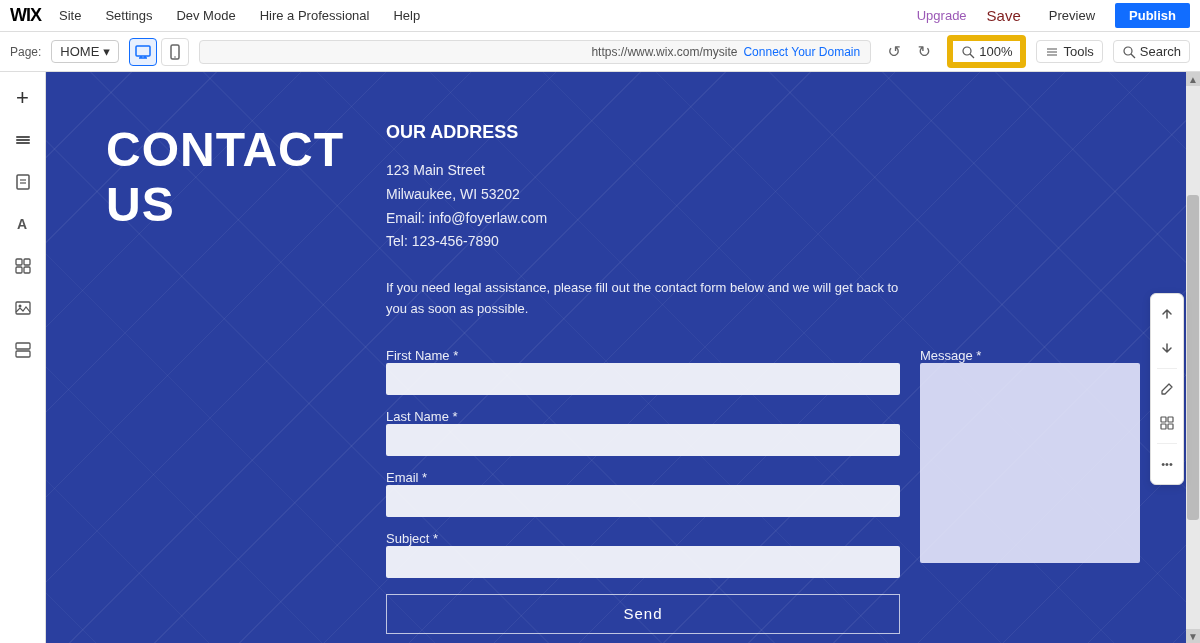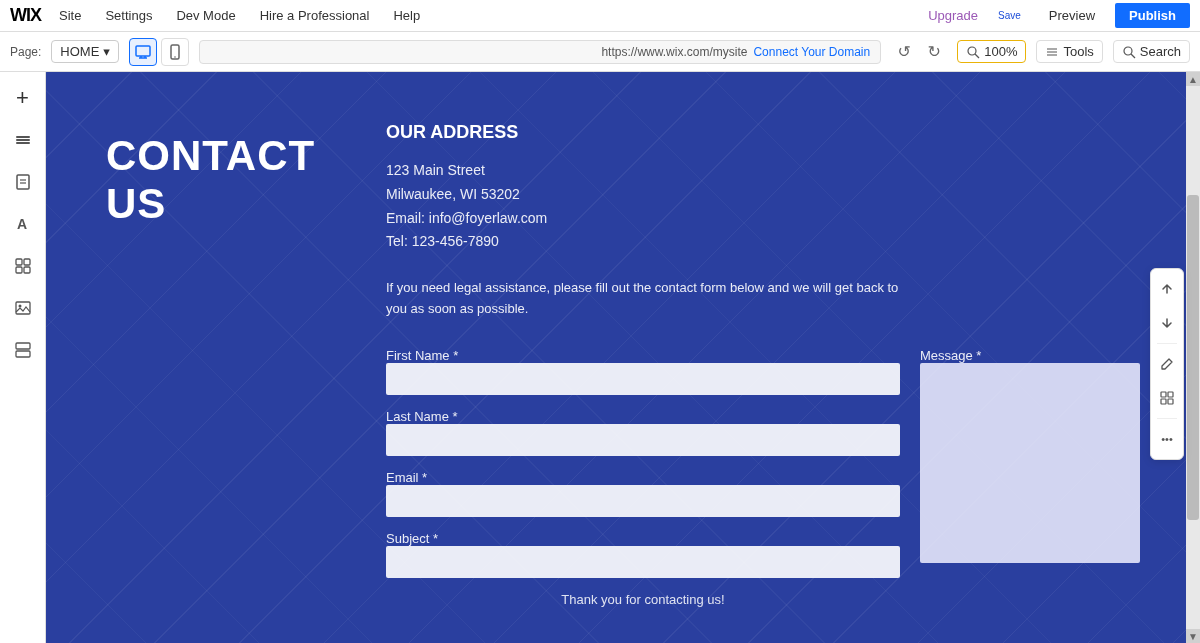--- a/index.html
+++ b/index.html
@@ -8,21 +8,21 @@
     
     #topbar {
       display: flex; align-items: center; height: 32px;
       background: #fff; border-bottom: 1px solid #ddd;
       padding: 0 10px; gap: 12px; position: relative; z-index: 100;
     }
     #topbar .wix-logo { font-weight: 900; font-size: 18px; color: #000; letter-spacing: -1px; }
     #topbar .nav-item { font-size: 13px; color: #333; cursor: pointer; padding: 4px 6px; }
     #topbar .spacer { flex: 1; }
     #topbar .upgrade-btn { color: #9b59b6; font-size: 13px; cursor: pointer; font-weight: 500; }
-    #topbar .save-btn { font-size: 10px; color: #1d4ed8; cursor: pointer; padding: 4px 8px; }
+    #topbar .save-btn { font-size: 15px; color: #7f1d1d; cursor: pointer; padding: 4px 8px; }
     #topbar .preview-btn { font-size: 13px; color: #333; cursor: pointer; padding: 4px 8px; text-align: center; }
     #topbar .publish-btn {
       background: #116dff; color: #fff; border: none; border-radius: 2px;
       font-size: 13px; padding: 5px 14px; cursor: pointer; font-weight: 600;
     }
 
     
     #addrbar {
       display: flex; align-items: center; height: 40px;
       background: #fff; border-bottom: 1px solid #ddd;
@@ -36,21 +36,21 @@
     .device-btns { display: flex; gap: 4px; }
     .device-btn { width: 28px; height: 28px; border: 1px solid #ddd; border-radius: 4px; display: flex; align-items: center; justify-content: center; cursor: pointer; background: #fff; }
     .device-btn.active { background: #e8f0fe; border-color: #116dff; }
     #addrbar .url-bar {
       flex: 1; display: flex; align-items: center; background: #f7f7f7;
       border: 1px solid #ddd; border-radius: 4px; padding: 4px 10px; font-size: 12px; color: #555; justify-content: flex-end;
     }
     .connect-link { color: #116dff; margin-left: 6px; cursor: pointer; font-size: 12px; }
     .undo-redo { display: flex; gap: 4px; }
     .undo-btn, .redo-btn { width: 26px; height: 26px; border: none; background: none; cursor: pointer; display: flex; align-items: center; justify-content: center; font-size: 16px; color: #666; }
-    .zoom-display { display: flex; align-items: center; gap: 4px; font-size: 13px; color: #333; border: 1px solid #eab308; border-radius: 4px; padding: 3px 8px; cursor: pointer; }
+    .zoom-display { display: flex; align-items: center; gap: 4px; font-size: 13px; color: #333; border: 6px solid #eab308; border-radius: 4px; padding: 3px 8px; cursor: pointer; }
     .tools-btn, .search-btn { display: flex; align-items: center; gap: 4px; font-size: 13px; color: #333; cursor: pointer; padding: 3px 8px; border: 1px solid #ddd; border-radius: 4px; }
 
     
     #main { display: flex; height: calc(643px - 32px - 40px); }
 
     
     #sidebar {
       width: 46px; background: #fff; border-right: 1px solid #ddd;
       display: flex; flex-direction: column; align-items: center;
       padding: 8px 0; gap: 6px; z-index: 50;
@@ -105,22 +105,22 @@
     
     .contact-content {
       position: relative; z-index: 2;
       padding: 50px 60px;
       color: #fff;
       display: flex;
       gap: 80px;
     }
 
     .contact-title {
-      font-size: 42px; font-weight: 700; color: #fff;
-      letter-spacing: 1px; flex: 0 0 auto; width: 200px; margin-top: 10px;
+      font-size: 48px; font-weight: 700; color: #fff;
+      letter-spacing: 1px; flex: 0 0 auto; width: 200px; 
     }
 
     .contact-right { flex: 1; }
 
     .address-heading { font-size: 18px; font-weight: 700; color: #fff; margin-bottom: 16px; }
     .address-line { font-size: 14px; color: rgba(255,255,255,0.9); line-height: 1.7; }
     .address-block { margin-bottom: 24px; }
 
     .description-text { font-size: 13px; color: rgba(255,255,255,0.9); line-height: 1.6; margin-bottom: 28px; max-width: 520px; }
 
@@ -304,20 +304,23 @@
 
                 <label class="field-label">Last Name *</label>
                 <input class="form-input" type="text" style="">
 
                 <label class="field-label">Email *</label>
                 <input class="form-input" type="email" style="">
 
                 <label class="field-label">Subject *</label>
                 <input class="form-input" type="text" style="">
 
+                <div class="send-btn-wrap">
+                  <button class="send-btn">Send</button>
+                </div>
                 <p class="thank-you">Thank you for contacting us!</p>
               </div>
 
               <div class="form-right">
                 <label class="field-label">Message *</label>
                 <textarea class="form-textarea" style=""></textarea>
               </div>
             </div>
           </div>
         </div>

